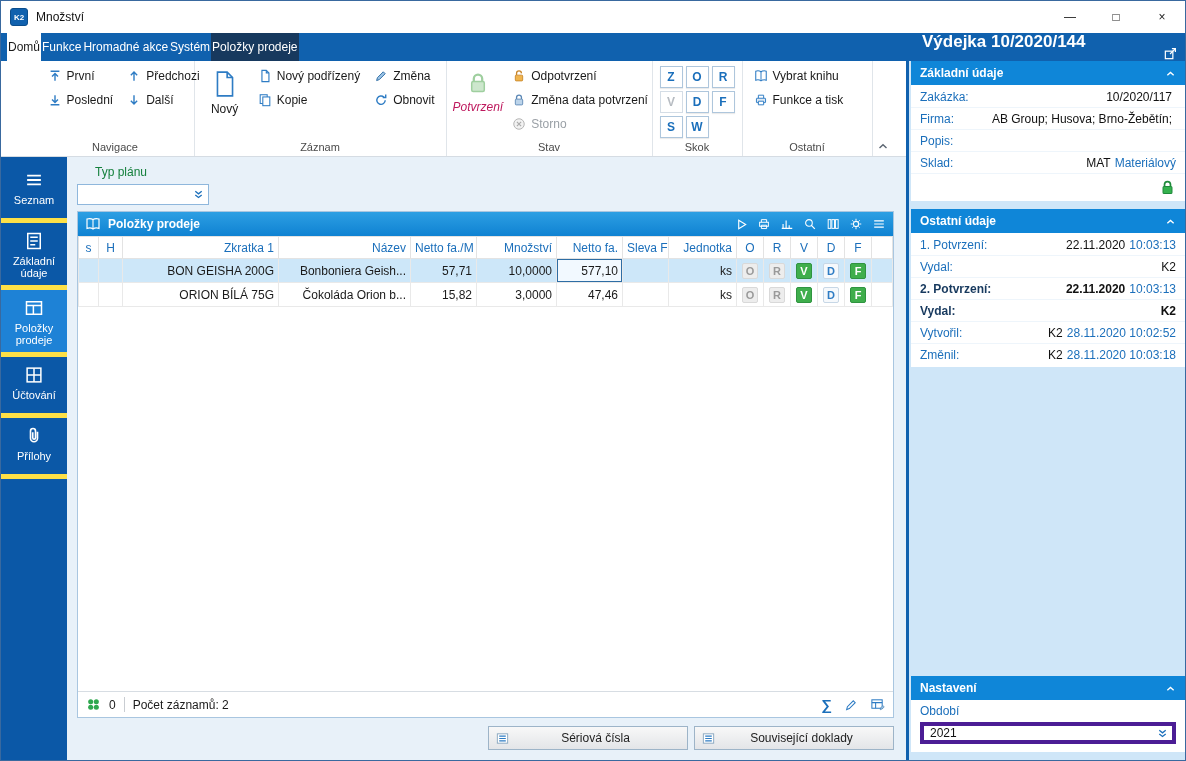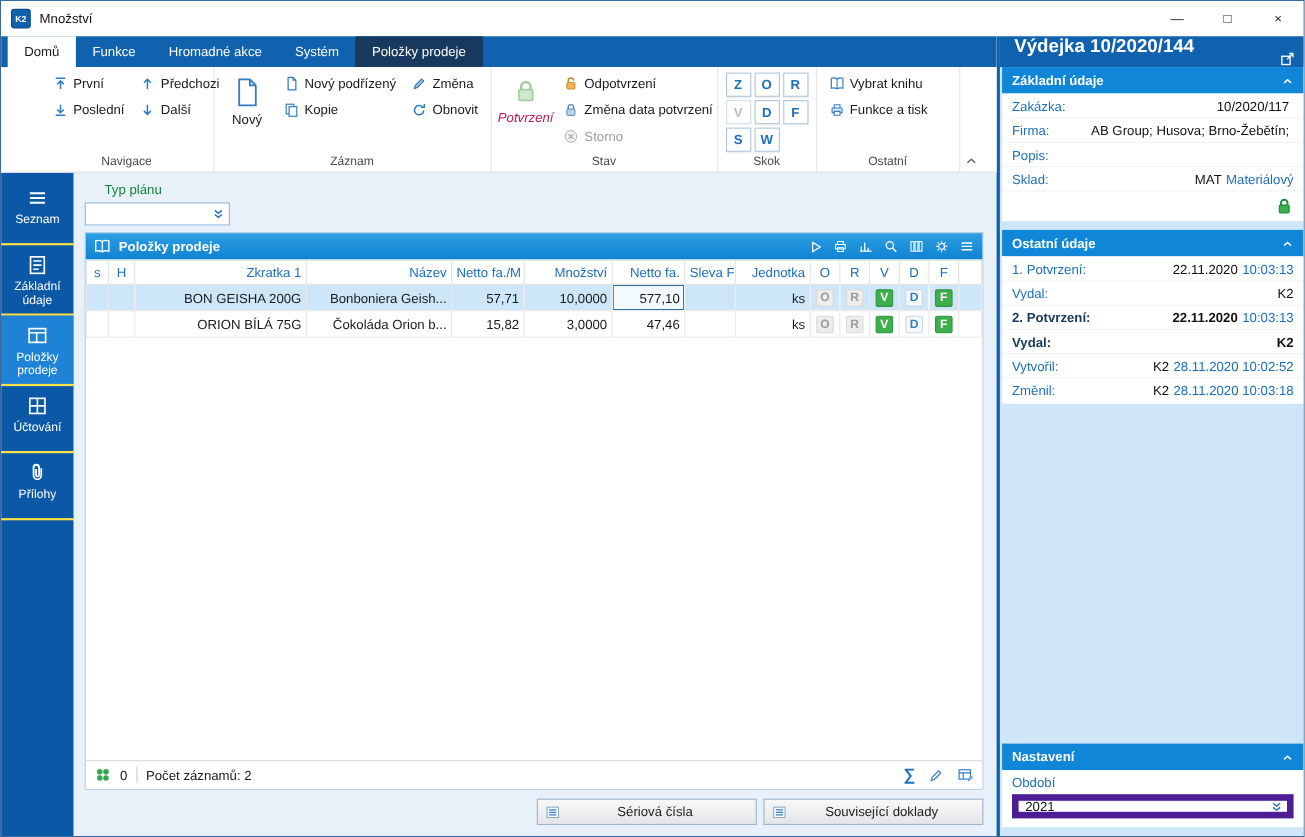--- a/index.html
+++ b/index.html
@@ -12,21 +12,21 @@
   .app-icon { width:18px; height:18px; border-radius:3px; background:#1061ae; color:#fff; font-size:8px; font-weight:bold; display:flex; align-items:center; justify-content:center; border:1px solid #0a4d8c; }
   .titlebar-title { margin-left:8px; font-size:12px; color:#111; }
   .win-controls { margin-left:auto; display:flex; height:100%; }
   .win-btn { width:46px; display:flex; align-items:center; justify-content:center; font-size:12px; color:#222; }
 
   .body-row { flex:1; display:flex; min-height:0; }
   .left-col { width:905px; flex:none; display:flex; flex-direction:column; min-height:0; }
 
   
   .tabstrip { height:28px; flex:none; background:#1061ae; display:flex; align-items:stretch; padding-left:6px; }
-  .tab { padding:0 15px; display:flex; align-items:center; color:#fff; font-size:12px; }
+  .tab { padding:0 1px; display:flex; align-items:center; color:#fff; font-size:12px; }
   .tab.active { background:#fff; color:#1a1a1a; }
   .tab.context { background:#17395e; }
 
   
   .ribbon { height:96px; flex:none; background:#fff; border-bottom:1px solid #d5dce3; display:flex; position:relative; padding-left:2px;justify-content:center; }
   .grp { display:flex; flex-direction:column; border-right:1px solid #e0e5ea; padding:3px 6px 0 6px; }
   .grp-body { flex:1; display:flex; align-items:flex-start; gap:4px; }
   .grp-label { height:17px; line-height:17px; text-align:center; font-size:11px; color:#4a4a4a; }
   .btn-col { display:flex; flex-direction:column; }
   .small-btn { height:24px; display:flex; align-items:center; gap:5px; padding:0 5px; white-space:nowrap; color:#1a1a1a; }
@@ -34,21 +34,21 @@
   .big-btn { width:52px; height:72px; display:flex; flex-direction:column; align-items:center; justify-content:flex-start; padding-top:6px; gap:5px; text-align:center; line-height:13px; }
   .big-btn.disabled { color:#be185d;font-style:italic; }
   .skok-grid { display:grid; grid-template-columns:repeat(3,23px); grid-auto-rows:22px; gap:3px; margin-top:2px; }
   .letter-btn { border:1px solid #aec6dc; background:#fff; color:#1b6fbb; font-weight:bold; font-size:12px; display:flex; align-items:center; justify-content:center; box-shadow:0 1px 1px rgba(0,0,0,.08); }
   .letter-btn.disabled { color:#b7bcc2; border-color:#d4dde6; box-shadow:none; }
   .ribbon-collapse { position:absolute; right:14px; bottom:3px; width:18px; height:14px; display:flex; align-items:center; justify-content:center; }
 
   
   .workspace { flex:1; display:flex; min-height:0; }
   .sidebar { width:66px; flex:none; background:#0b58a7; display:flex; flex-direction:column; padding-top:5px; }
-  .side-item { min-height:61px; display:flex; flex-direction:column; align-items:center; justify-content:flex-start; padding:8px 3px 6px; gap:4px; color:#fff; text-align:center; font-size:11px; line-height:12px; border-bottom:2px solid #fde047; }
+  .side-item { min-height:61px; display:flex; flex-direction:column; align-items:center; justify-content:flex-start; padding:8px 3px 6px; gap:4px; color:#fff; text-align:center; font-size:11px; line-height:12px; border-bottom:5px solid #fde047; }
   .side-item.active { background:#1e82d6; }
 
   .content { flex:1; min-width:0; background:#e8f1f9; display:flex; flex-direction:column; padding:8px 12px 10px 10px; }
   .typ-label { color:#15803d; margin-left:18px; height:16px; }
   .combo { width:132px; height:21px; background:#fff; border:1px solid #8fb7dc; display:flex; align-items:center; padding:0 4px 0 6px; margin-top:3px; }
   .combo .combo-value { flex:1; color:#111; }
 
   
   .panel { flex:1; min-height:0; margin-top:6px; border:1px solid #a9c6e0; background:#fff; display:flex; flex-direction:column; }
   .panel-header { height:24px; flex:none; background:linear-gradient(#2d9fe3,#0f82d2); color:#fff; font-weight:bold; display:flex; align-items:center; padding:0 7px; gap:7px; }
@@ -88,21 +88,21 @@
   .v-black { color:#111; }
   .v-blue { color:#1b6fbb; margin-left:4px; }
   .f-row.boldrow .f-label { color:#17395e; font-weight:bold; }
   .f-row.boldrow .v-black { font-weight:bold; }
   .lock-row { height:26px; display:flex; align-items:center; justify-content:flex-end; padding:0 9px; }
   .sect-gap { height:8px; flex:none; }
   .panel-spacer { flex:1; }
   .nast-body { background:#fff; margin:0 2px 8px; padding:4px 9px 8px; display:flex; gap:12px; }
   .nast-field { flex:1; }
   .nast-label { color:#1b6fbb; height:16px; }
-  .nast-combo { height:22px; border:6px solid #4c1d95; background:#fff; display:flex; align-items:center; padding:0 4px 0 6px; margin-top:2px; }
+  .nast-combo { height:22px; border:4px solid #4c1d95; background:#fff; display:flex; align-items:center; padding:0 4px 0 6px; margin-top:2px; }
   .nast-combo .combo-value { flex:1; color:#111; }
 
   svg { flex:none; display:block; }
 </style>
 </head>
 <body>
 
 <div class="window">
 
   <div class="titlebar">

